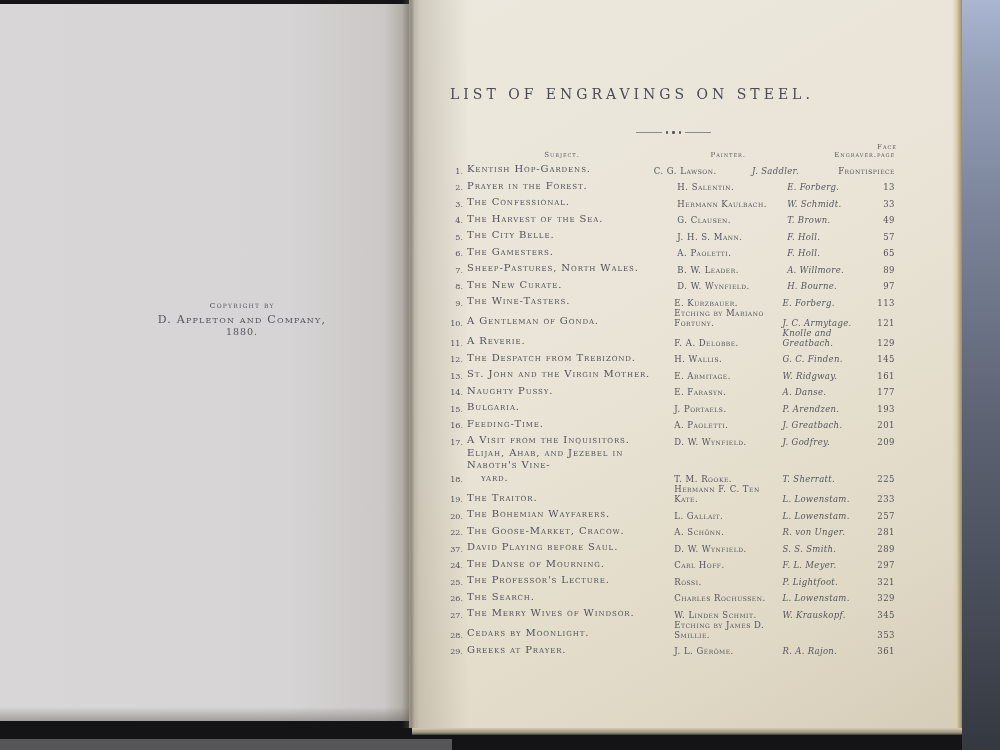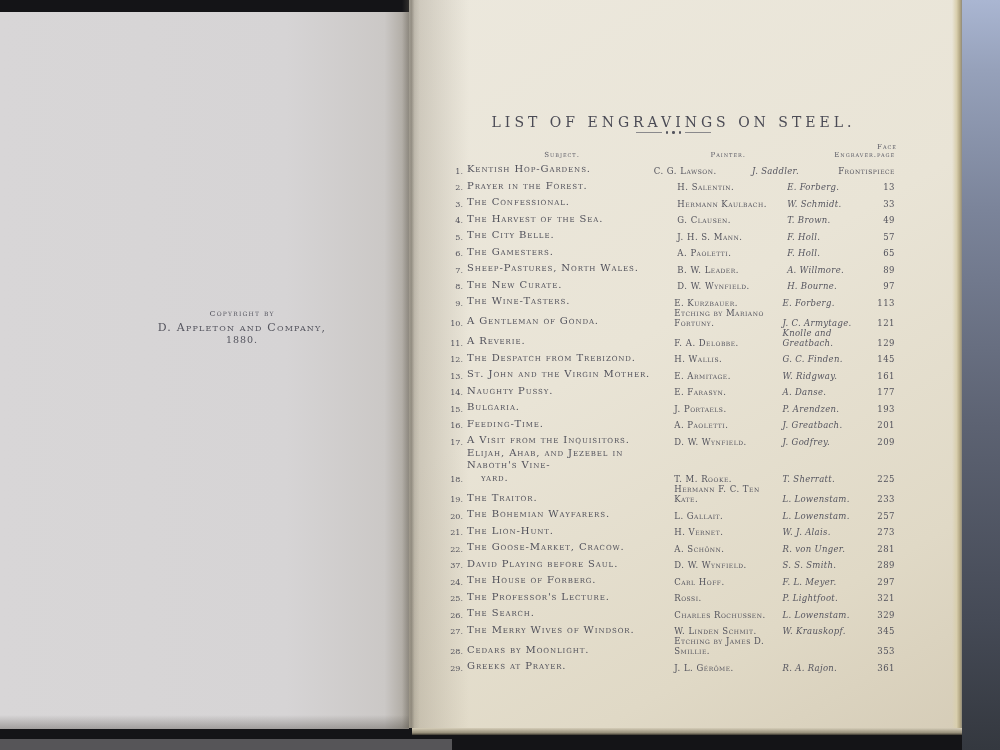--- a/index.html
+++ b/index.html
@@ -5,21 +5,21 @@
   html,body{margin:0;padding:0;}
   body{
     width:1000px;height:750px;overflow:hidden;
     font-family:"DejaVu Serif","Liberation Serif",serif;
     background:#141417;
   }
   .photo{position:relative;width:1000px;height:750px;background:#141417;overflow:hidden;}
 
   
   .left-page{
-    position:absolute;left:0;top:12px;width:409px;height:717px;
+    position:absolute;left:0;top:4px;width:409px;height:717px;
     background:linear-gradient(to right,#d8d6d7 0%,#d6d4d5 70%,#cbc8c6 94%,#a9a49b 100%);
   }
   .left-page::after{content:"";position:absolute;left:0;bottom:0;width:100%;height:14px;
     background:linear-gradient(to bottom,rgba(0,0,0,0),rgba(60,55,50,.35));}
 
   .copyright{
     position:absolute;left:112px;top:297px;width:260px;text-align:center;
     color:#54545e;
   }
   .copyright .l1{font-variant:small-caps;font-size:8px;letter-spacing:1.2px;margin-bottom:3px;}
@@ -49,21 +49,21 @@
   
   .cover{
     position:absolute;left:962px;top:0;width:38px;height:750px;
     background:linear-gradient(180deg,#aab6d2 0px,#96a1ba 70px,#7b849a 210px,#5d6373 420px,#454a56 620px,#34383f 750px);
   }
   .desk{position:absolute;left:0;top:739px;width:452px;height:11px;background:#565558;}
 
   
   .ink{color:#4f4f59;}
   .title{
-    position:absolute;left:450px;top:114px;width:447px;text-align:center;
+    position:absolute;left:450px;top:86px;width:447px;text-align:left;
     font-size:14px;letter-spacing:4px;color:#4b4b55;white-space:nowrap;
   }
   .ornament{position:absolute;left:450px;top:131px;width:447px;display:flex;justify-content:center;align-items:center;gap:3px;}
   .ornament .bar{width:26px;height:1px;background:#6a6a72;opacity:.75;}
   .ornament .dot{width:2.5px;height:2.5px;border-radius:50%;background:#55555e;margin:0 .5px;}
 
   .table{position:absolute;left:450px;top:144px;width:447px;}
   .hdr-row{display:flex;align-items:flex-end;height:15px;
     font-variant:small-caps;font-size:7px;letter-spacing:1px;color:#5c5c66;}
   .hdr-subject{width:232px;text-align:center;}
@@ -350,32 +350,20 @@
         <span>The Bohemian Wayfarers.</span>
         <div class="subj-l2"></div>
       </span>
     </div>
     <span class="c-painter">L. Gallait.</span>
     <span class="c-engr">L. Lowenstam.</span>
     <span class="c-page">257</span>
   </div>
         <div class="row">
     <div class="c-subj">
-      <span class="c-num">21.</span>
-      <span class="c-subj-text">
-        <span>The Lion-Hunt.</span>
-        <div class="subj-l2"></div>
-      </span>
-    </div>
-    <span class="c-painter">H. Vernet.</span>
-    <span class="c-engr">W. J. Alais.</span>
-    <span class="c-page">273</span>
-  </div>
-        <div class="row">
-    <div class="c-subj">
       <span class="c-num">22.</span>
       <span class="c-subj-text">
         <span>The Goose-Market, Cracow.</span>
         <div class="subj-l2"></div>
       </span>
     </div>
     <span class="c-painter">A. Schönn.</span>
     <span class="c-engr">R. von Unger.</span>
     <span class="c-page">281</span>
   </div>
@@ -388,21 +376,21 @@
       </span>
     </div>
     <span class="c-painter">D. W. Wynfield.</span>
     <span class="c-engr">S. S. Smith.</span>
     <span class="c-page">289</span>
   </div>
         <div class="row">
     <div class="c-subj">
       <span class="c-num">24.</span>
       <span class="c-subj-text">
-        <span>The House of Forberg.</span>
+        <span>The Danse of Mourning.</span>
         <div class="subj-l2"></div>
       </span>
     </div>
     <span class="c-painter">Carl Hoff.</span>
     <span class="c-engr">F. L. Meyer.</span>
     <span class="c-page">297</span>
   </div>
         <div class="row">
     <div class="c-subj">
       <span class="c-num">25.</span>

